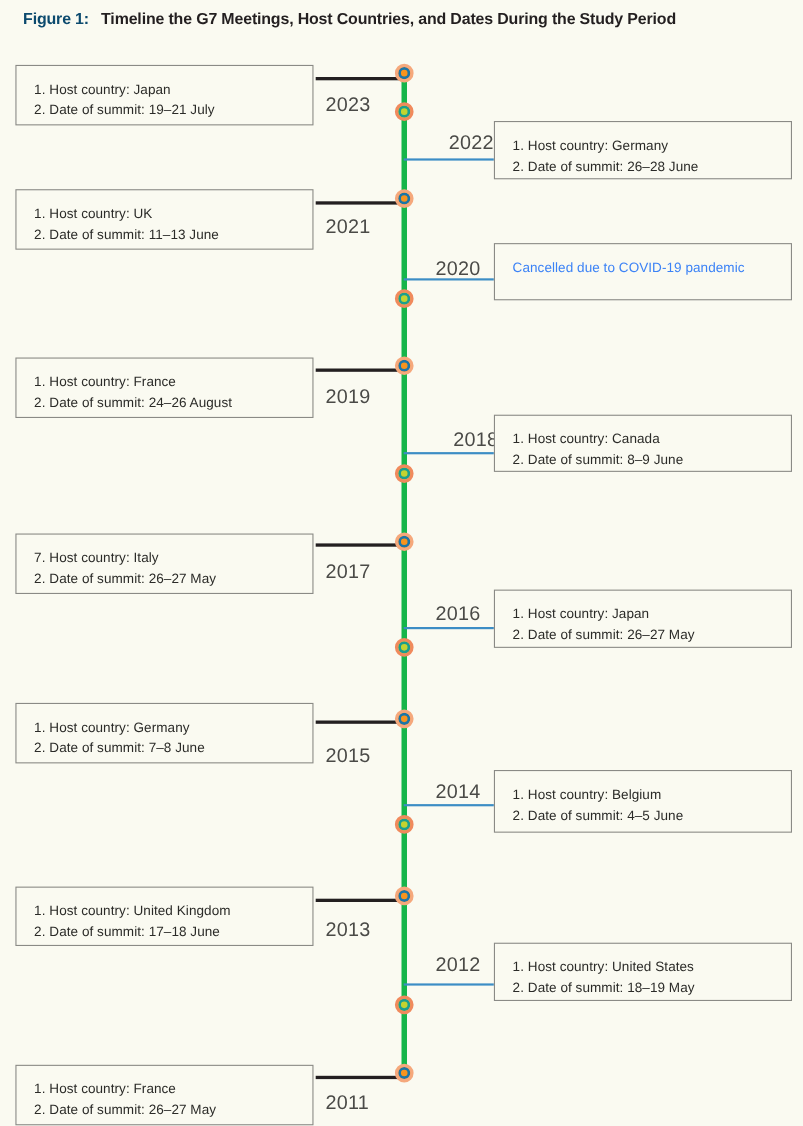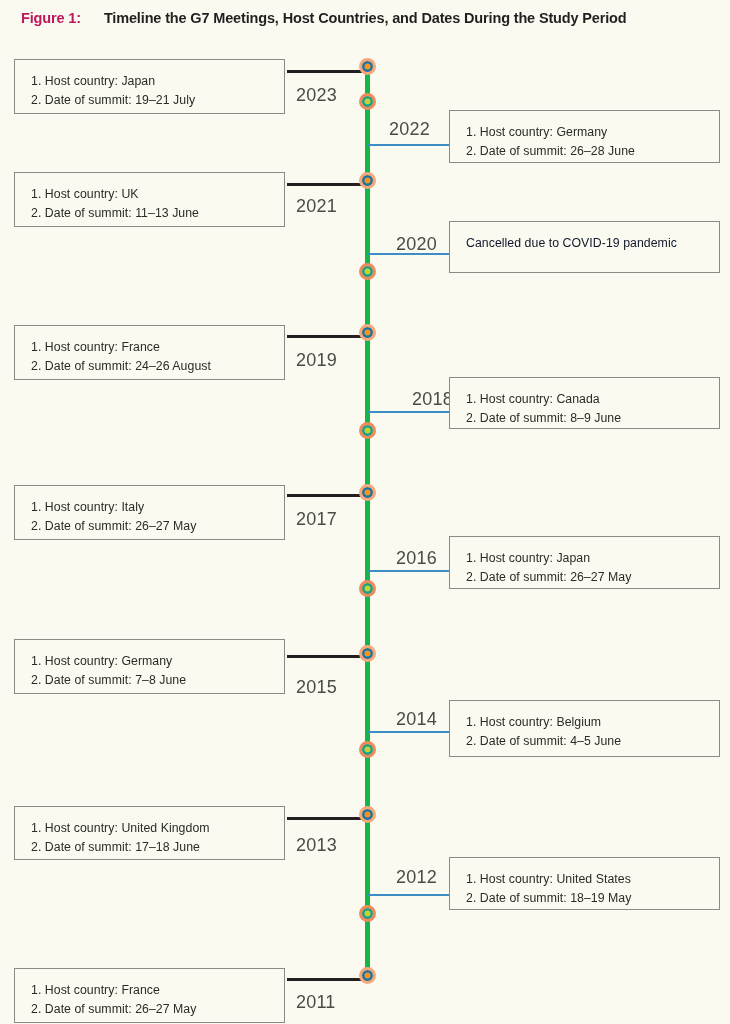--- a/index.html
+++ b/index.html
@@ -20,22 +20,22 @@
     position: absolute;
     left: 21px;
     top: 10px;
     font-size: 14.5px;
     font-weight: bold;
     color: #231F20;
     letter-spacing: -0.15px;
     white-space: nowrap;
   }
   .figure-title .label {
-    color: #be185d;
-    margin-right: 23px;
+    color: #0c4a6e;
+    margin-right: 11px;
   }
 
   
   .timeline-axis {
     position: absolute;
     left: 365px;
     top: 62px;
     width: 5px;
     height: 912px;
     background: #15B54A;
@@ -102,21 +102,21 @@
   }
   .box li {
     font-size: 12.3px;
     color: #2B2B28;
     line-height: 1.55;
     letter-spacing: 0.05px;
     white-space: nowrap;
   }
   .box .plain {
     font-size: 12.3px;
-    color: #0f172a;
+    color: #3b82f6;
     line-height: 1.55;
     letter-spacing: 0.05px;
     white-space: nowrap;
   }
 </style>
 </head>
 <body>
 
 <div class="figure-title">
   <span class="label">Figure 1:</span><span>Timeline the G7 Meetings, Host Countries, and Dates During the Study Period</span>
@@ -128,21 +128,21 @@
     <div class="connector left" style="top: 70px; width: 80px;"></div>
     <div class="year" style="left: 296px; top: 85px;">2023</div>
     <div class="node odd" style="top: 58px;"></div>
     <div class="box left" style="top: 59px; height: 55px;">
       <ol>
         <li>1.  Host country: Japan</li>
         <li>2. Date of summit: 19–21 July</li>
       </ol>
     </div>
     <div class="connector right" style="top: 144px; width: 82px;"></div>
-    <div class="year" style="left: 389px; top: 119px;">2022</div>
+    <div class="year" style="left: 408px; top: 119px;">2022</div>
     <div class="node even" style="top: 93px;"></div>
     <div class="box right" style="top: 110px; height: 53px;">
       <ol>
         <li>1.  Host country: Germany</li>
         <li>2. Date of summit: 26–28 June</li>
       </ol>
     </div>
     <div class="connector left" style="top: 183px; width: 80px;"></div>
     <div class="year" style="left: 296px; top: 196px;">2021</div>
     <div class="node odd" style="top: 172px;"></div>
@@ -174,21 +174,21 @@
       <ol>
         <li>1.  Host country: Canada</li>
         <li>2. Date of summit: 8–9 June</li>
       </ol>
     </div>
     <div class="connector left" style="top: 494px; width: 80px;"></div>
     <div class="year" style="left: 296px; top: 509px;">2017</div>
     <div class="node odd" style="top: 484px;"></div>
     <div class="box left" style="top: 485px; height: 55px;">
       <ol>
-        <li>1.  Host country: Italy</li>
+        <li>7.  Host country: Italy</li>
         <li>2. Date of summit: 26–27 May</li>
       </ol>
     </div>
     <div class="connector right" style="top: 570px; width: 82px;"></div>
     <div class="year" style="left: 396px; top: 548px;">2016</div>
     <div class="node even" style="top: 580px;"></div>
     <div class="box right" style="top: 536px; height: 53px;">
       <ol>
         <li>1.  Host country: Japan</li>
         <li>2. Date of summit: 26–27 May</li>

